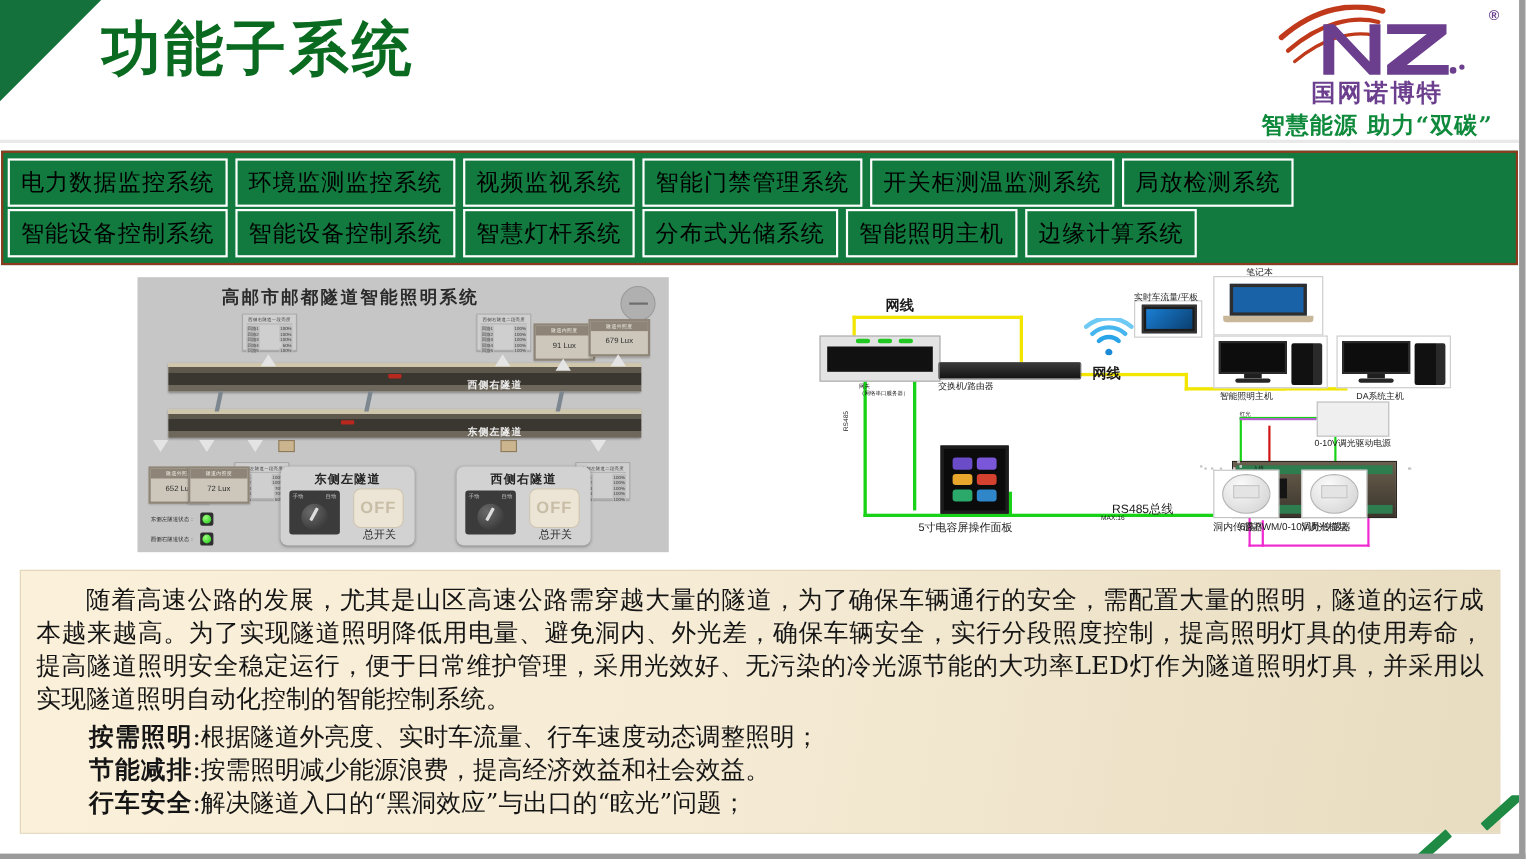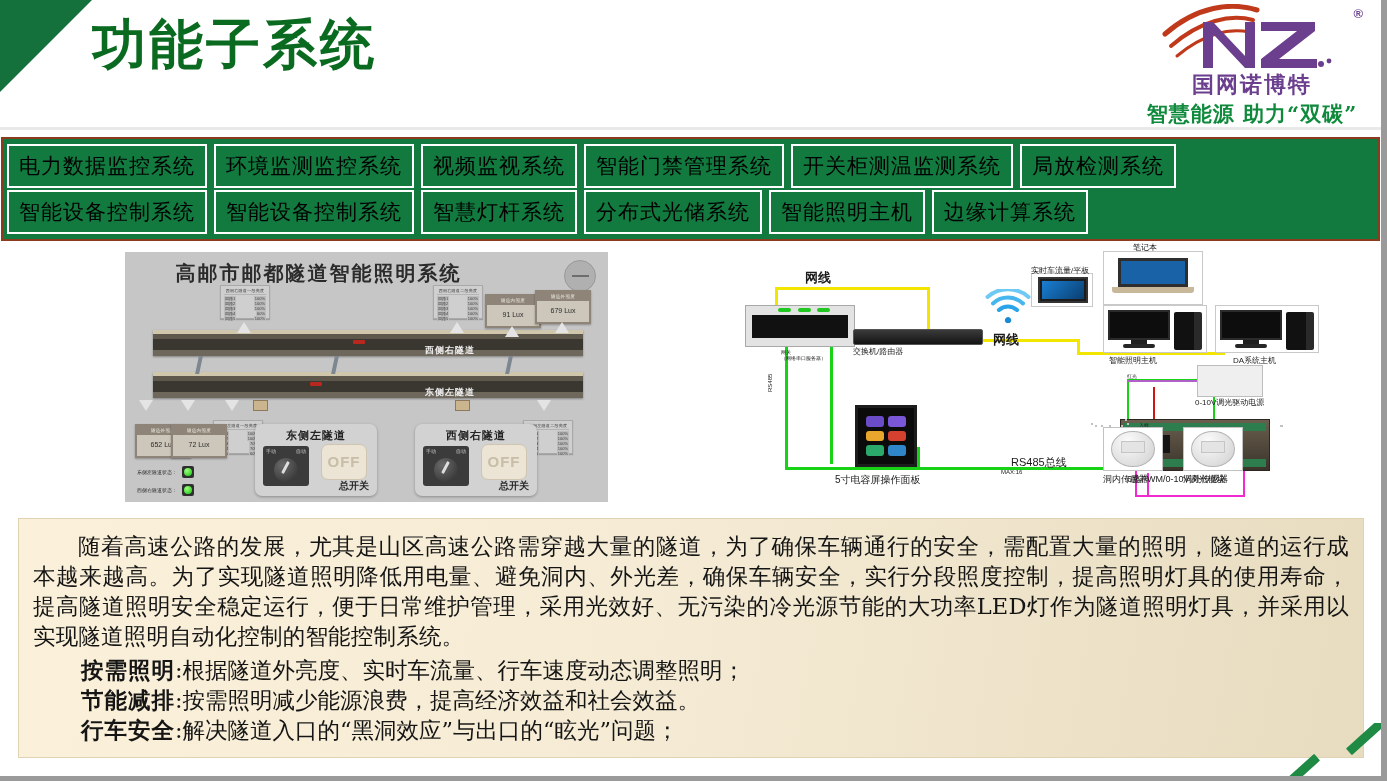--- a/index.html
+++ b/index.html
@@ -49,21 +49,21 @@
   .tab.active{background:#ffffff;color:#000000;border-color:#ffffff;font-weight:bold;}
 
   
   .media{position:absolute;left:0;top:247px;width:1381px;height:265px;background:#ffffff;}
 
   
   .scada{position:absolute;left:125px;top:5px;width:483px;height:250px;
     background:#c6c6c6;overflow:hidden;}
   .scada-title{position:absolute;left:0;top:8px;width:387px;text-align:center;
     font-family:"DejaVu Serif","Liberation Serif",serif;
-    font-size:20px;font-weight:bold;color:#2b2b2b;letter-spacing:2px;}
+    font-size:16px;font-weight:bold;color:#2b2b2b;letter-spacing:2px;}
   .compass{position:absolute;right:12px;top:8px;width:30px;height:30px;border-radius:50%;
     background:#b0b0b0;border:1px solid #9a9a9a;}
   .compass:after{content:"";position:absolute;left:7px;top:14px;width:17px;height:2px;background:#6d6d6d;}
 
   .tube{position:absolute;height:26px;
     background:linear-gradient(#cfc6ab 0 4px,#5d574c 4px 9px,#3a3630 9px 20px,#6d675c 20px 26px);
     box-shadow:0 1px 2px rgba(0,0,0,.35);}
   .tube-a{left:28px;top:78px;width:430px;}
   .tube-b{left:28px;top:120px;width:430px;}
   .tube-label{position:absolute;font-size:9px;color:#efefef;font-weight:bold;letter-spacing:1px;}
@@ -97,22 +97,22 @@
   .knob{position:absolute;left:8px;top:22px;width:46px;height:40px;background:#3b3b3b;border-radius:3px;}
   .knob .k-l{position:absolute;top:2px;left:3px;font-size:5px;color:#c9c9c9;}
   .knob .k-r{position:absolute;top:2px;right:3px;font-size:5px;color:#c9c9c9;}
   .knob .k-d{position:absolute;left:11px;top:12px;width:24px;height:24px;border-radius:50%;
     background:radial-gradient(circle at 35% 30%,#6a6a6a,#2c2c2c);}
   .knob .k-d:after{content:"";position:absolute;left:10px;top:3px;width:3px;height:13px;
     background:#dedede;transform:rotate(28deg);border-radius:1px;}
   .offbtn{position:absolute;right:10px;top:20px;width:44px;height:34px;border-radius:7px;
     background:#ece4d4;border:1px solid #cfc5b0;color:#c8bda6;font-size:15px;font-weight:bold;
     text-align:center;line-height:34px;letter-spacing:1px;}
-  .offlabel{position:absolute;right:8px;top:55px;width:48px;text-align:right;
-    font-size:10px;color:#2b2b2b;font-weight:bold;}
+  .offlabel{position:absolute;right:8px;top:55px;width:48px;text-align:center;
+    font-size:10px;color:#2b2b2b;font-weight:normal;}
 
   .statrow{position:absolute;display:flex;align-items:center;gap:5px;}
   .statrow .s-lab{font-size:5px;color:#2d2d2d;}
   .led{width:12px;height:12px;border-radius:2px;background:#2f2f2f;
     display:flex;align-items:center;justify-content:center;}
   .led i{width:8px;height:8px;border-radius:50%;
     background:radial-gradient(circle at 35% 30%,#9cff7a,#18c414);display:block;}
 
   .dev-sm{position:absolute;width:13px;height:9px;background:#cbb58f;border:1px solid #8d7a5c;}
 

